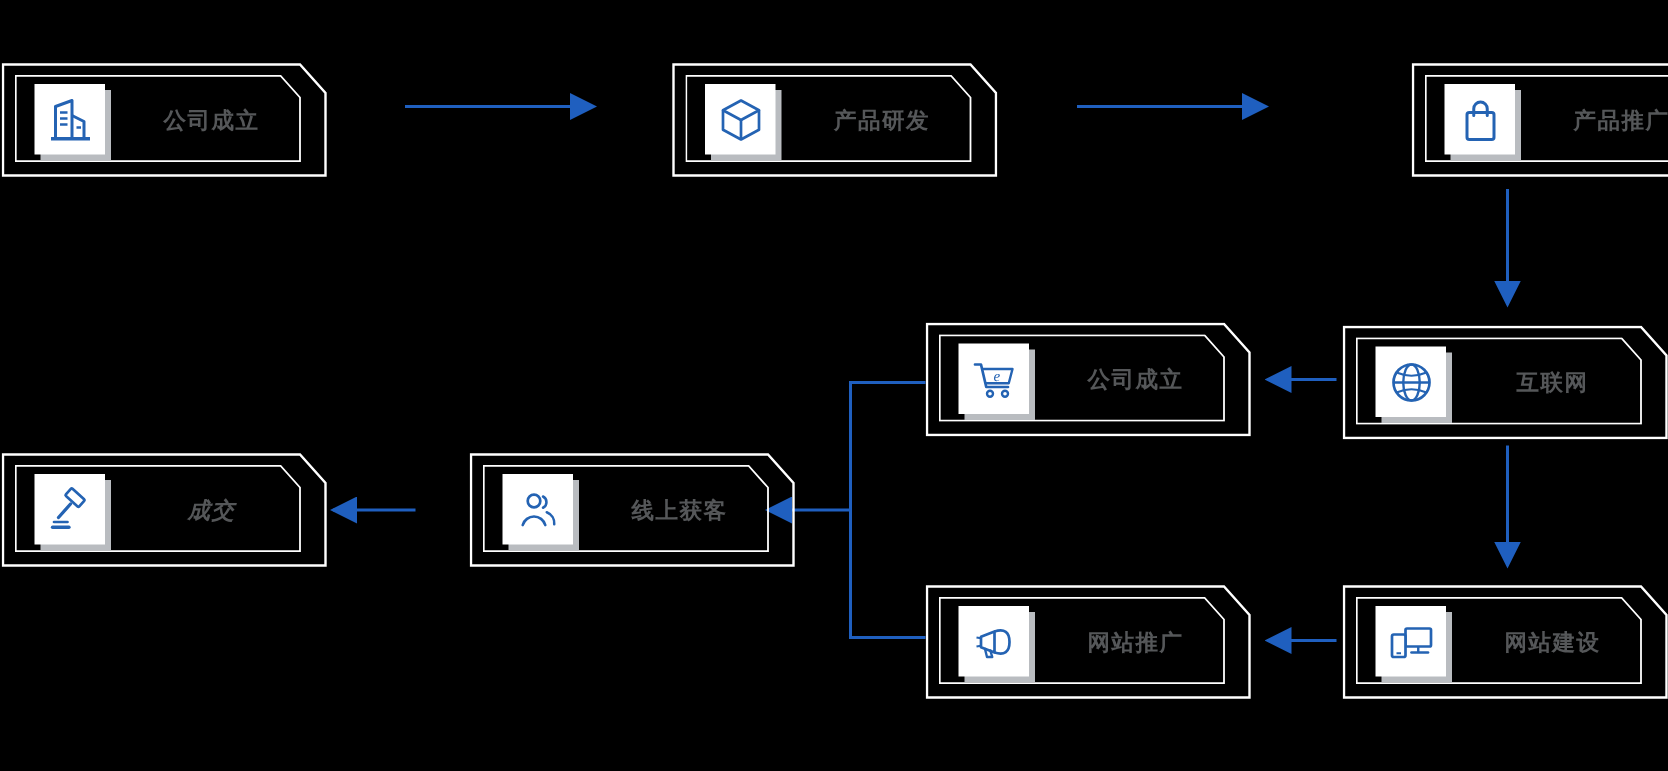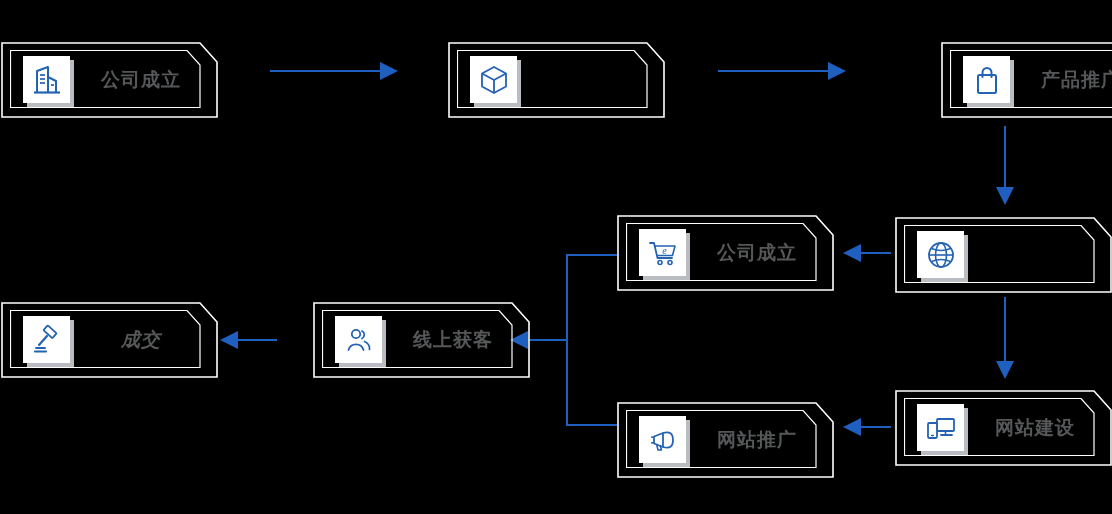--- a/index.html
+++ b/index.html
@@ -79,21 +79,21 @@
   .node .label {
     position: absolute;
     left: 80px;
     top: 0;
     width: 120px;
     height: 76px;
     display: flex;
     align-items: center;
     justify-content: center;
     color: #555759;
-    font-size: 19px;
+    font-size: 15px;
     font-weight: bold;
     letter-spacing: 1px;
     white-space: nowrap;
     user-select: none;
   }
 </style>
 </head>
 <body>
 
 <div id="stage">
@@ -167,20 +167,21 @@
       </svg>
     </div>
     <div class="tile-shadow" style="left:26px; top:18px;"></div>
     <div class="tile" style="left:22px; top:14px;">
       <svg width="32" height="32" viewBox="0 0 32 32">
         <path d="M16,3 L28,9.5 L16,16 L4,9.5 Z" fill="none" stroke="#2463b3" stroke-width="1.8" stroke-linejoin="round"></path>
         <path d="M4,9.5 L4,22.5 L16,29 L28,22.5 L28,9.5" fill="none" stroke="#2463b3" stroke-width="1.8" stroke-linejoin="round"></path>
         <line x1="16" y1="16" x2="16" y2="29" stroke="#2463b3" stroke-width="1.8"></line>
       </svg>
     </div>
+    <div class="label">产品研发</div>
   </div>
 
   <div class="node" style="left:918px; top:42px;margin-left:23px;">
     <div class="outer">
       <svg width="217" height="76" viewBox="0 0 217 76">
         <path d="M1,1 L199,1 L216,20 L216,75 L1,75 Z" fill="none" stroke="#ffffff" stroke-width="1.6"></path>
       </svg>
     </div>
     <div class="inner">
       <svg width="191" height="58" viewBox="0 0 191 58">
@@ -211,20 +212,21 @@
     <div class="tile-shadow" style="left:26px; top:18px;"></div>
     <div class="tile" style="left:22px; top:14px;">
       <svg width="32" height="32" viewBox="0 0 32 32">
         <circle cx="16" cy="16" r="12" fill="none" stroke="#2463b3" stroke-width="1.8"></circle>
         <ellipse cx="16" cy="16" rx="5.5" ry="12" fill="none" stroke="#2463b3" stroke-width="1.6"></ellipse>
         <line x1="4" y1="16" x2="28" y2="16" stroke="#2463b3" stroke-width="1.6"></line>
         <path d="M6.5,9.5 Q16,13.5 25.5,9.5" fill="none" stroke="#2463b3" stroke-width="1.4"></path>
         <path d="M6.5,22.5 Q16,18.5 25.5,22.5" fill="none" stroke="#2463b3" stroke-width="1.4"></path>
       </svg>
     </div>
+    <div class="label">互联网</div>
   </div>
 
   <div class="node" style="left:617px; top:215px;">
     <div class="outer">
       <svg width="217" height="76" viewBox="0 0 217 76">
         <path d="M1,1 L199,1 L216,20 L216,75 L1,75 Z" fill="none" stroke="#ffffff" stroke-width="1.6"></path>
       </svg>
     </div>
     <div class="inner">
       <svg width="191" height="58" viewBox="0 0 191 58">
@@ -261,21 +263,21 @@
         <rect x="12" y="7" width="17" height="12" rx="1" fill="none" stroke="#2463b3" stroke-width="1.8"></rect>
         <line x1="16" y1="23" x2="27" y2="23" stroke="#2463b3" stroke-width="1.8" stroke-linecap="round"></line>
         <line x1="20.5" y1="19" x2="20.5" y2="23" stroke="#2463b3" stroke-width="1.6"></line>
         <rect x="3" y="11" width="9" height="15" rx="1.2" fill="#ffffff" stroke="#2463b3" stroke-width="1.8"></rect>
         <line x1="6" y1="23.5" x2="9" y2="23.5" stroke="#2463b3" stroke-width="1.4"></line>
       </svg>
     </div>
     <div class="label">网站建设</div>
   </div>
 
-  <div class="node" style="left:617px; top:390px;margin-top:12px;">
+  <div class="node" style="left:617px; top:390px;">
     <div class="outer">
       <svg width="217" height="76" viewBox="0 0 217 76">
         <path d="M1,1 L199,1 L216,20 L216,75 L1,75 Z" fill="none" stroke="#ffffff" stroke-width="1.6"></path>
       </svg>
     </div>
     <div class="inner">
       <svg width="191" height="58" viewBox="0 0 191 58">
         <path d="M0.5,0.5 L177,0.5 L190,15 L190,57.5 L0.5,57.5 Z" fill="none" stroke="#ffffff" stroke-width="1.2"></path>
       </svg>
     </div>

